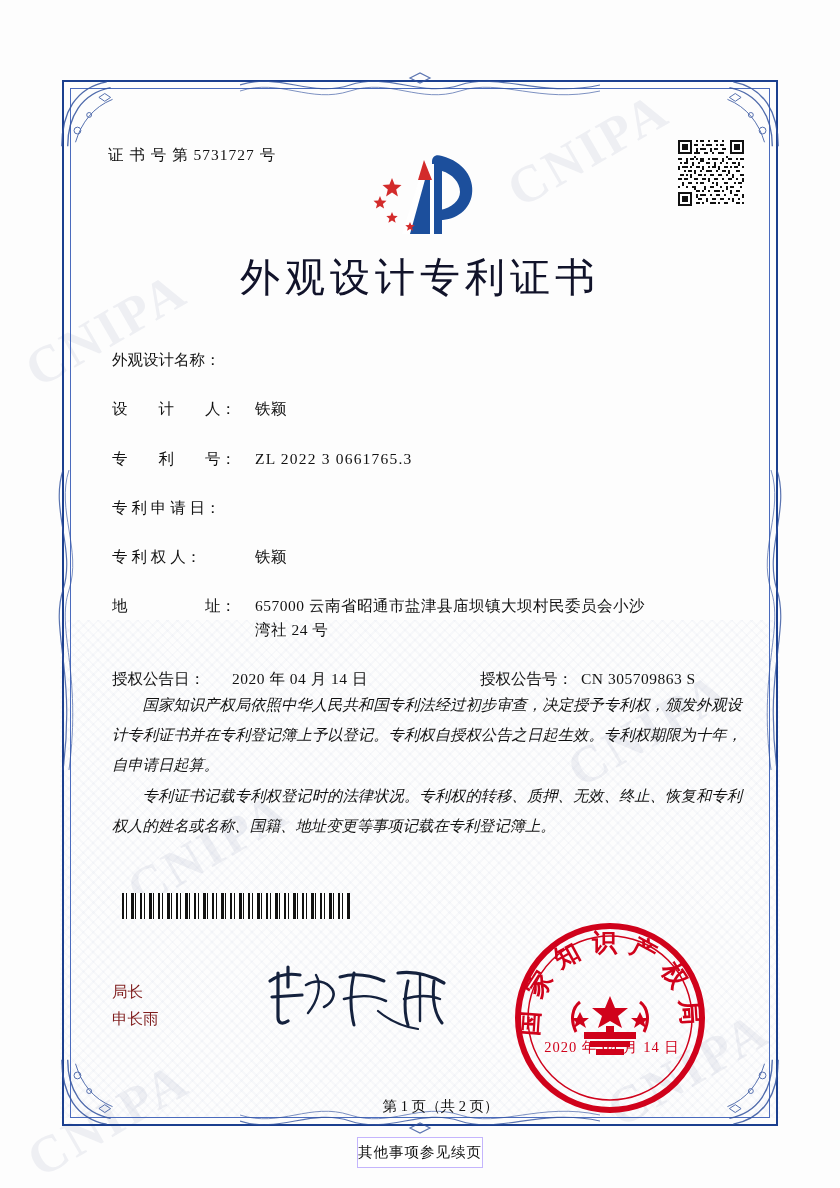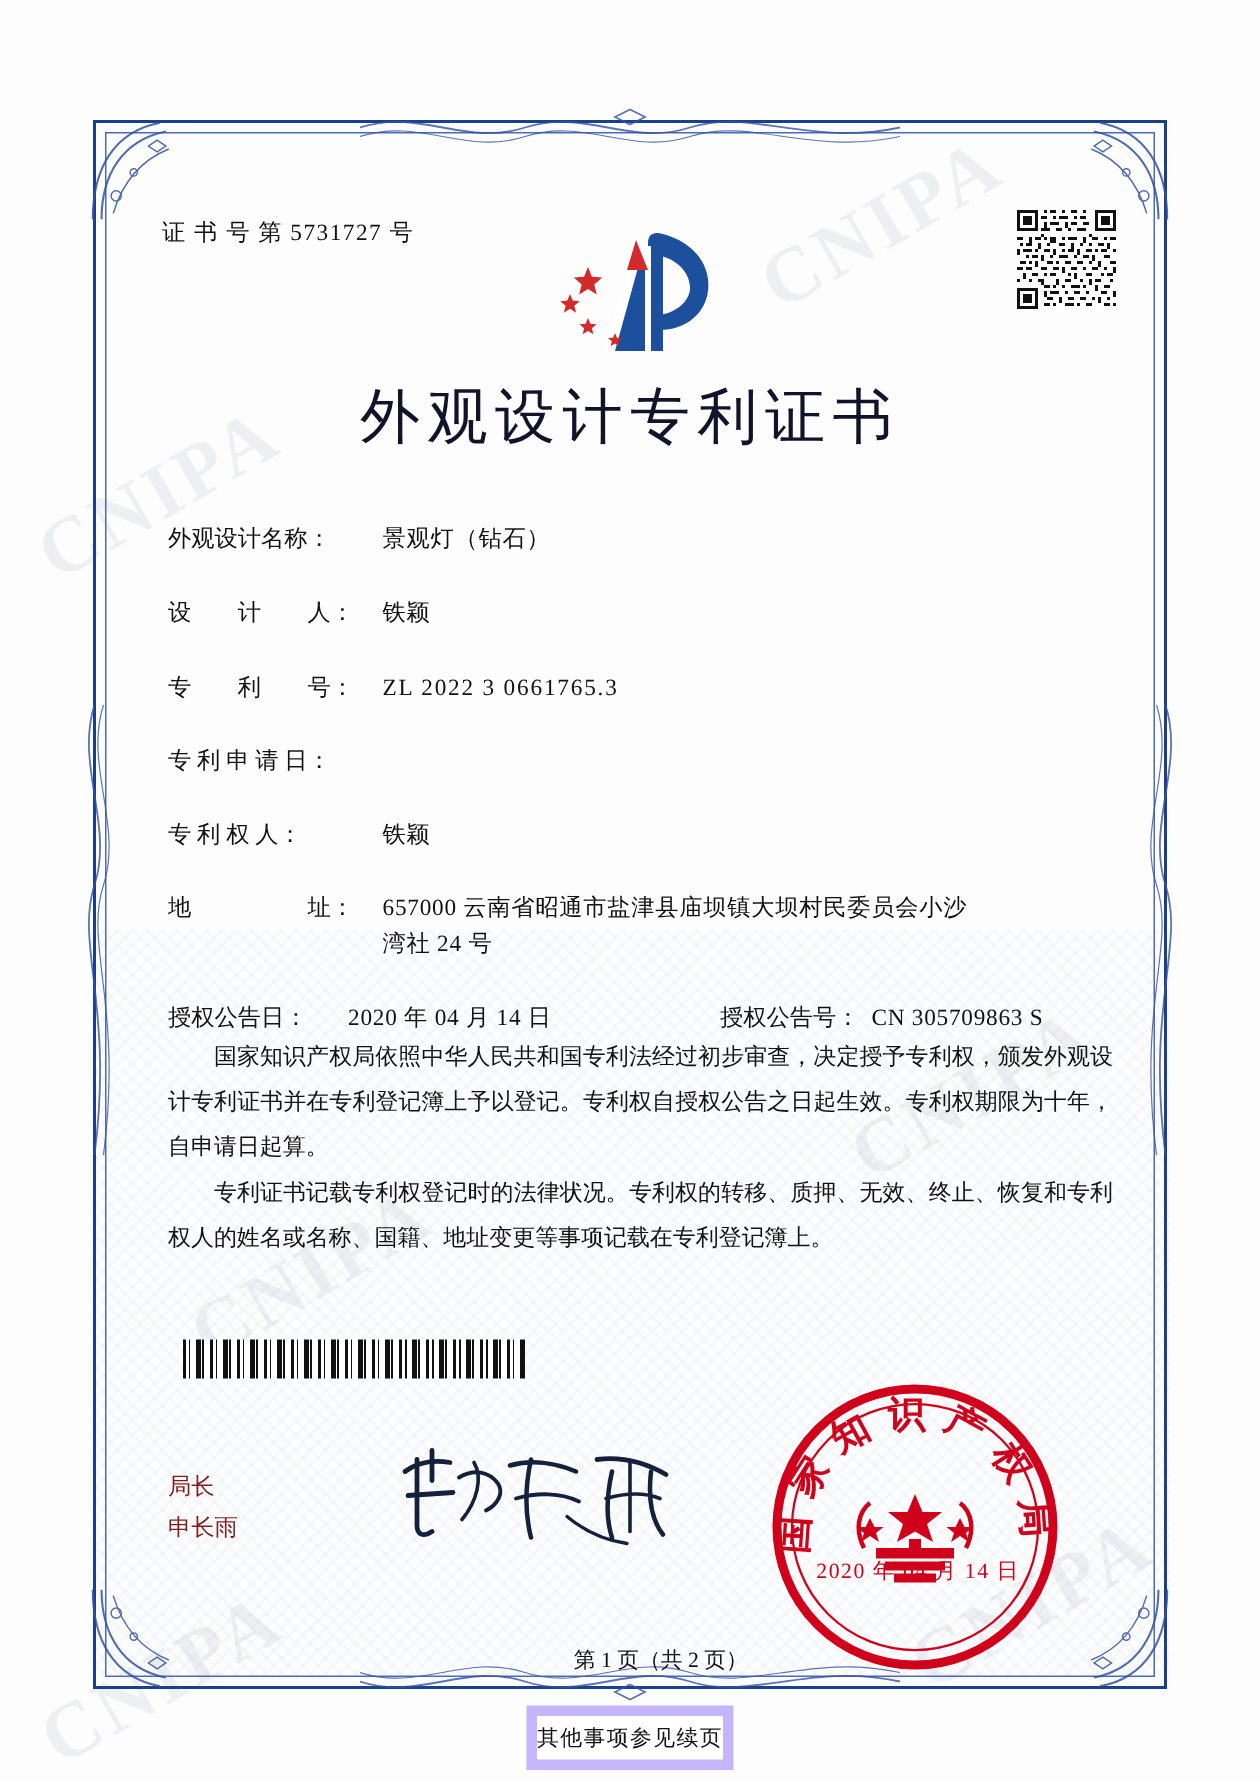--- a/index.html
+++ b/index.html
@@ -151,21 +151,21 @@
 
   
   .paras {
     position: absolute;
     left: 112px; right: 98px; top: 690px;
     font-size: 15.3px;
     line-height: 1.95;
     color: #111;
     text-align: justify;
   }
-  .paras p { margin: 0 0 2px 0; text-indent: 2em; }
+  .paras p { margin: 0 0 2px 0; text-indent: 2em; font-style: italic; }
 
   
   .barcode {
     position: absolute;
     left: 122px; top: 893px;
     width: 228px; height: 26px;
     background: repeating-linear-gradient(
       to right,
       #111 0 2px, #fff 2px 4px, #111 4px 5px, #fff 5px 9px,
       #111 9px 12px, #fff 12px 13px, #111 13px 14px, #fff 14px 18px
@@ -216,21 +216,21 @@
     color: #111;
     padding-left: 41px;
   }
   .footnote {
     position: absolute;
     left: 0; right: 0; top: 1137px;
     text-align: center;
   }
   .footnote span {
     display: inline-block;
-    border: 7px solid #c4b5fd;
+    border: 1px solid #c4b5fd;
     background: #fff;
     padding: 5px 0;
     font-size: 14.5px;
     color: #111;
     letter-spacing: 1px;
   }
 </style>
 </head>
 <body>
 
@@ -485,21 +485,20 @@
       </g>
     </svg>
   </div>
 
   <div class="title">外观设计专利证书</div>
 
   <div class="fields">
 
     <div class="field-row">
       <div class="field-label">外观设计名称：</div>
-      <div class="field-value">景观灯（钻石）</div>
     </div>
 
     <div class="field-row">
       <div class="field-label">设　　计　　人：</div>
       <div class="field-value">铁颖</div>
     </div>
 
     <div class="field-row">
       <div class="field-label">专　　利　　号：</div>
       <div class="field-value mono">ZL 2022 3 0661765.3</div>

